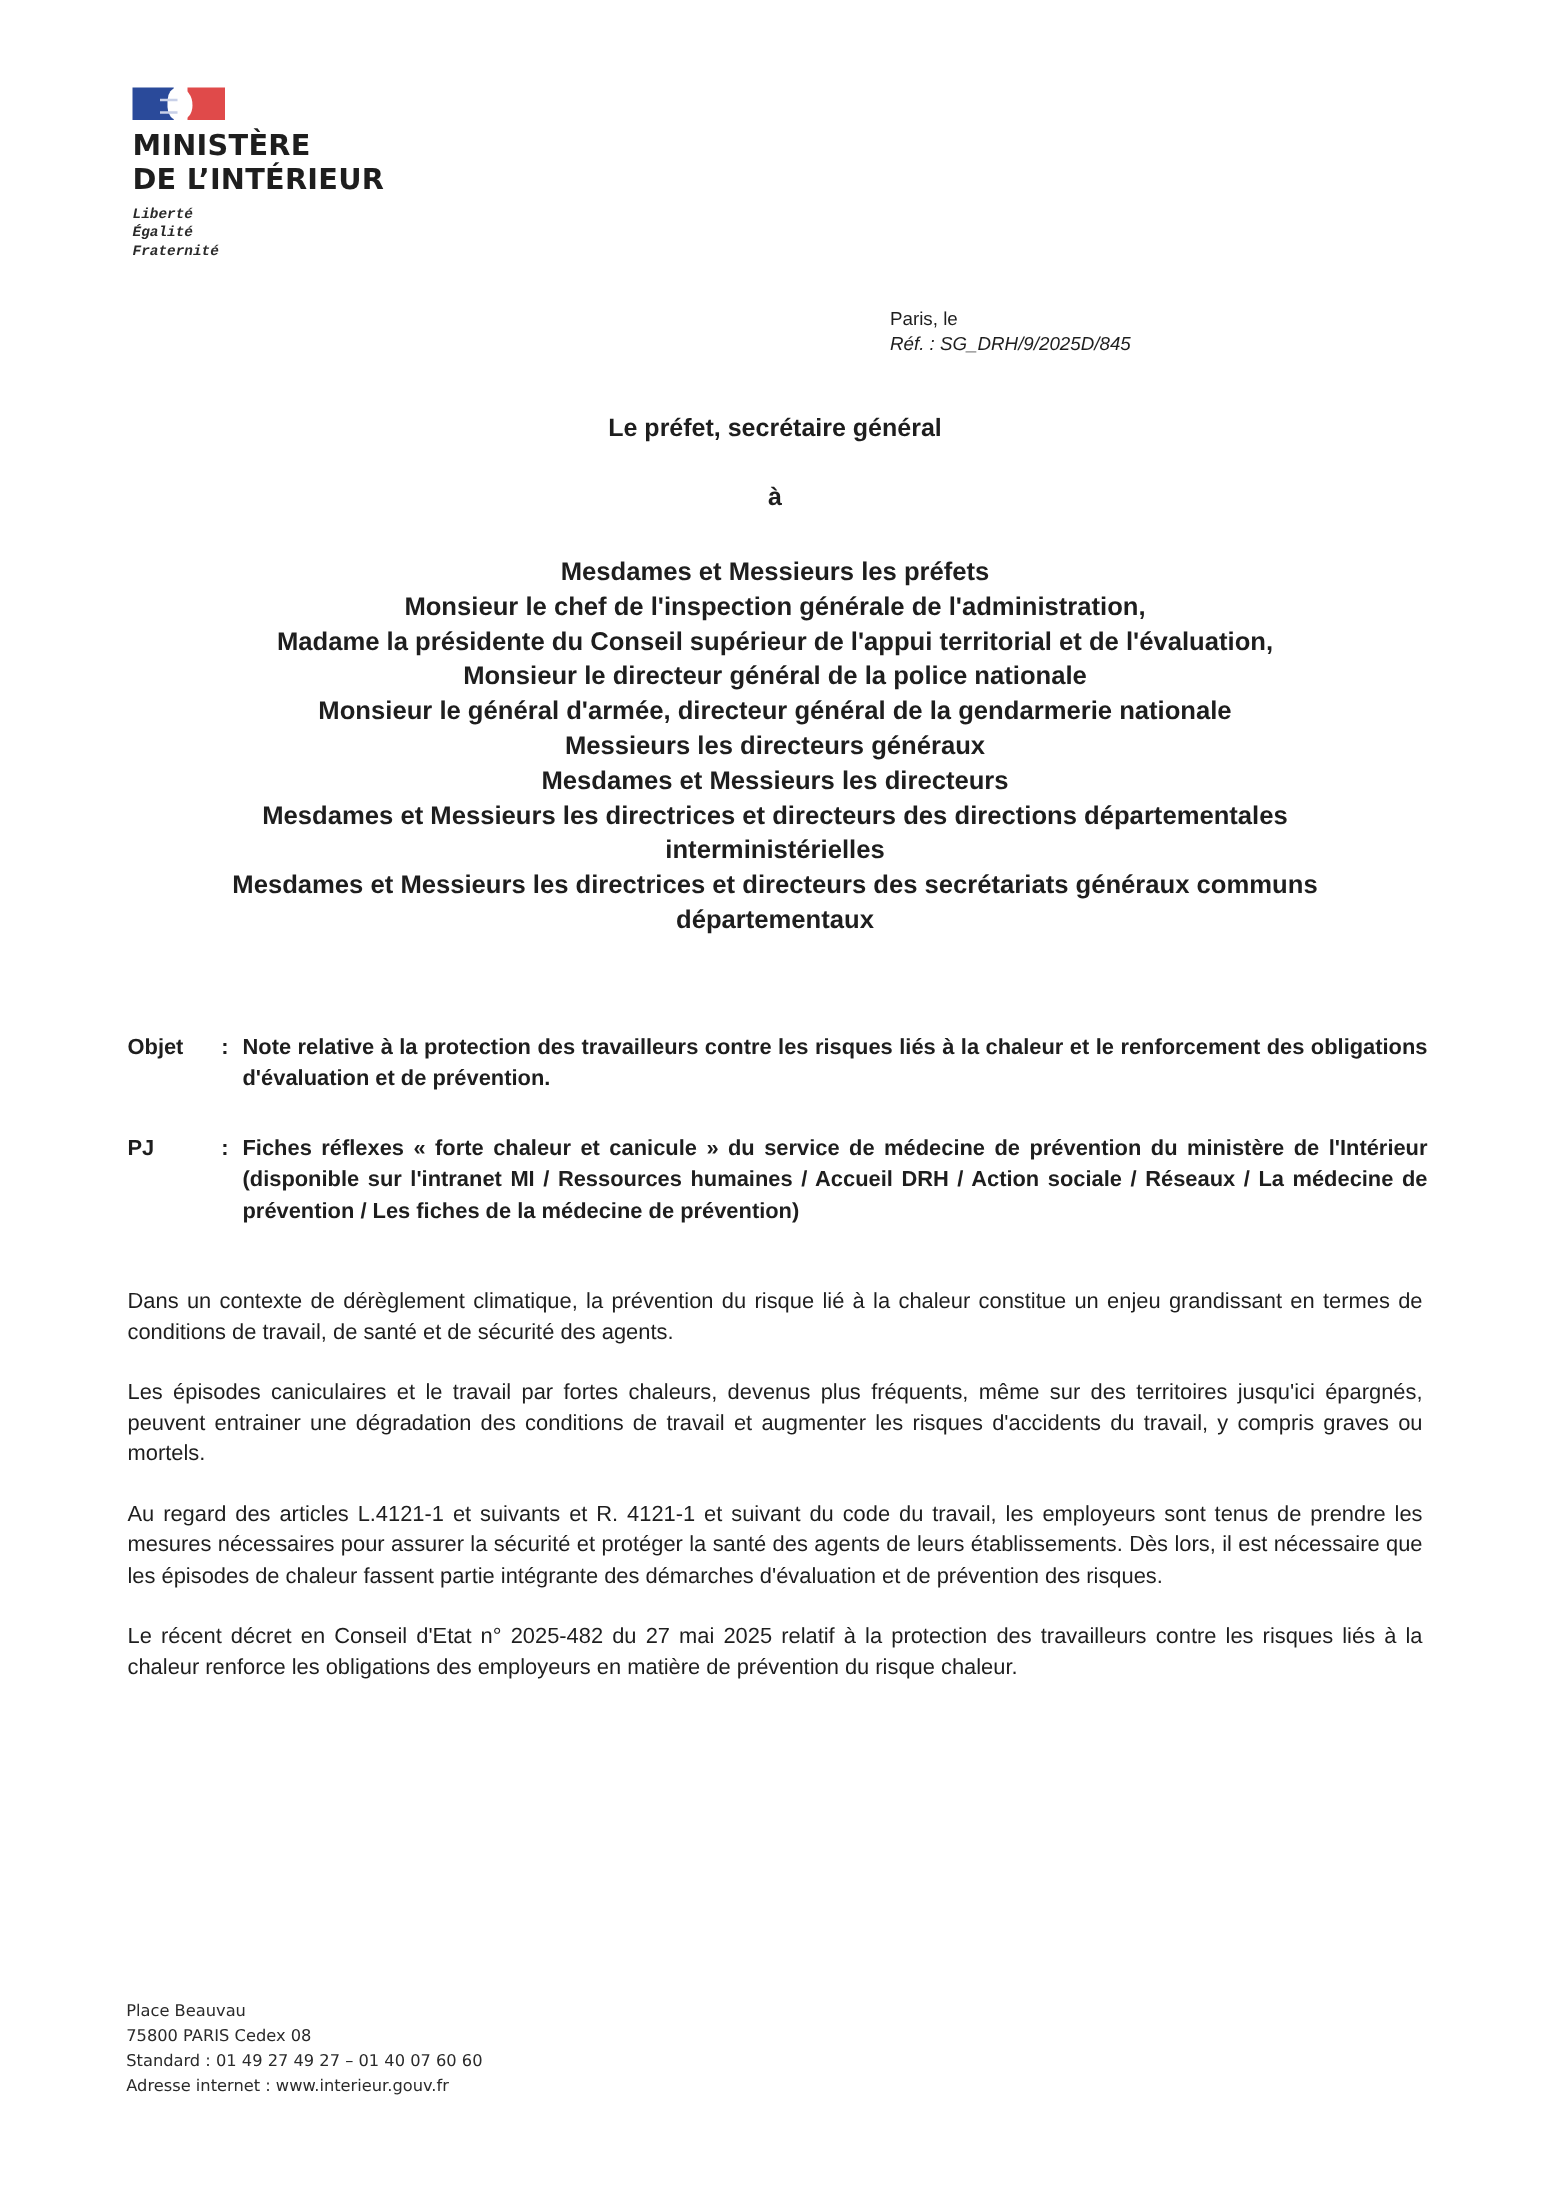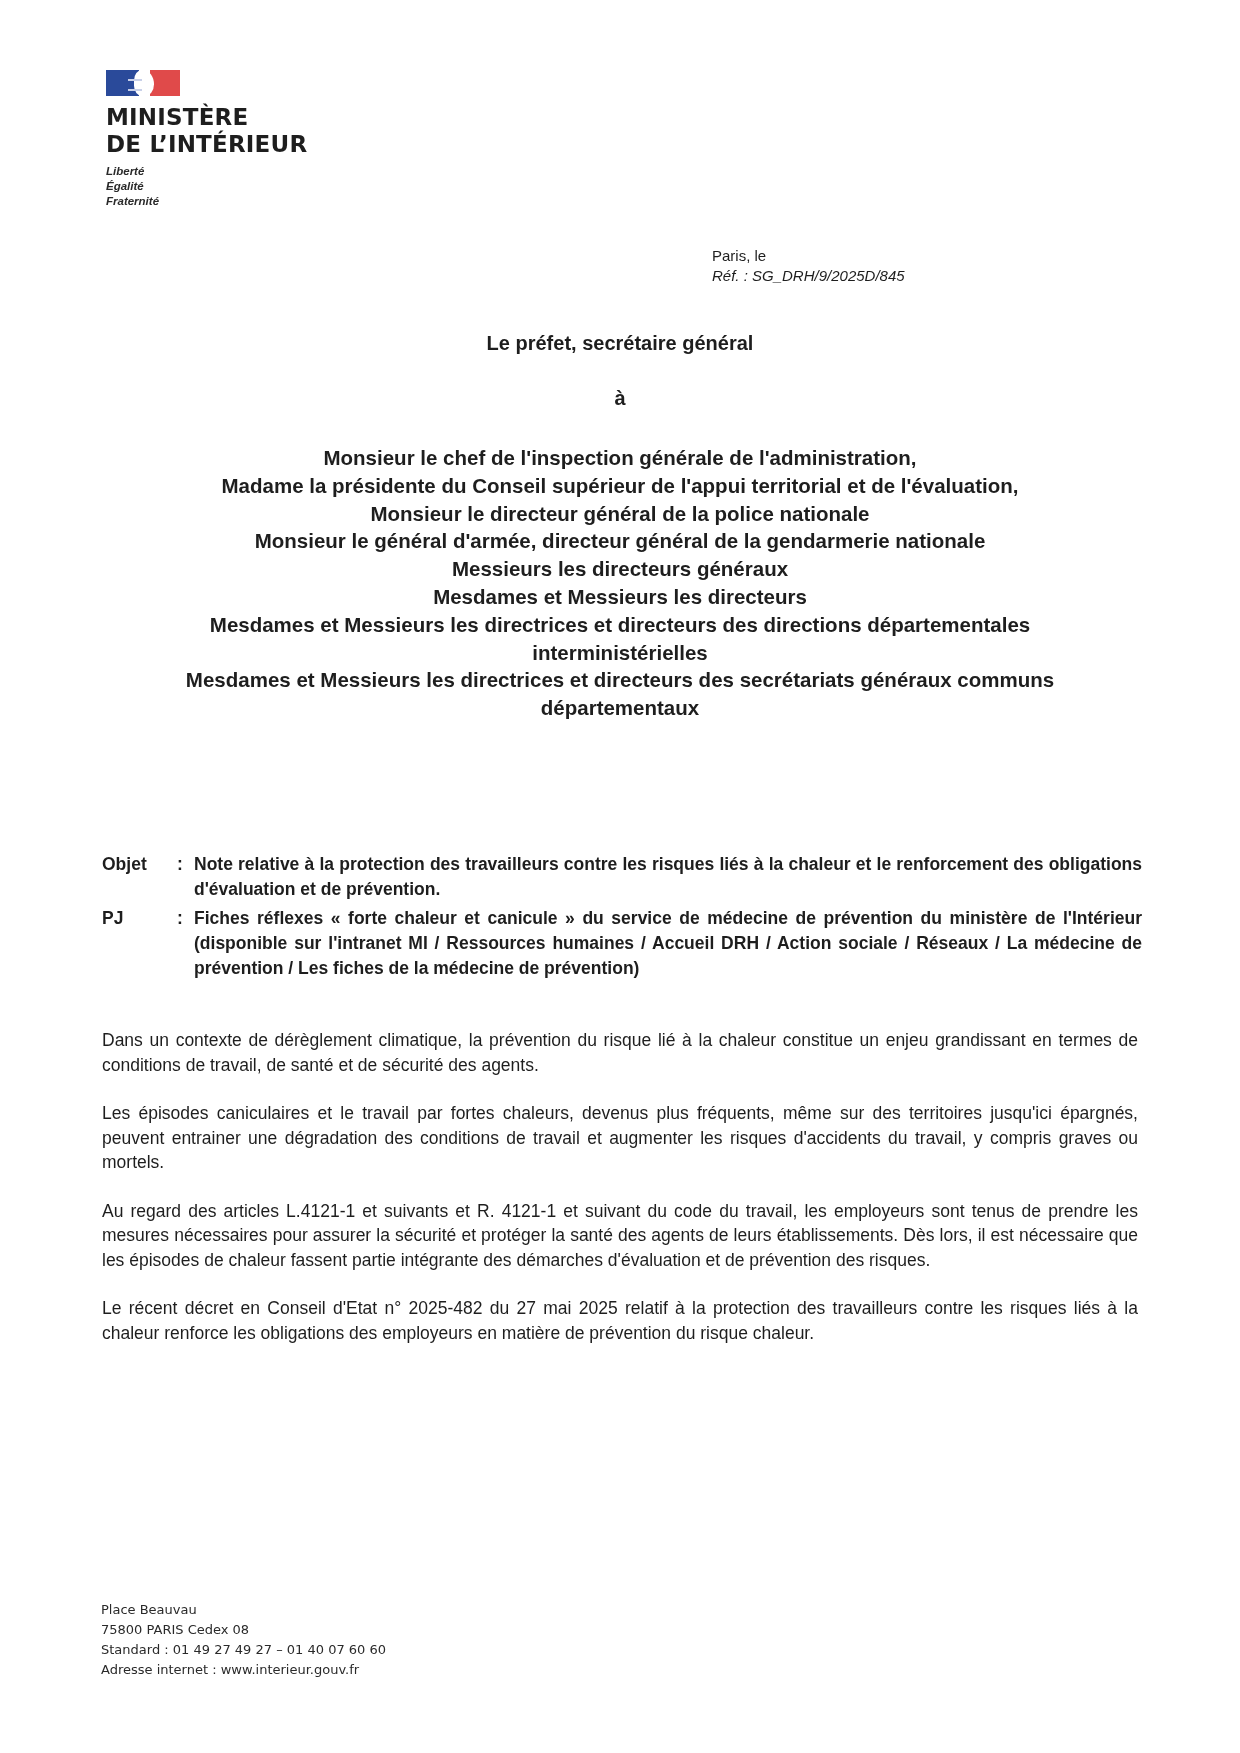--- a/index.html
+++ b/index.html
@@ -4,37 +4,37 @@
 <style>
   html, body { margin: 0; padding: 0; background: #ffffff; }
   body { width: 1240px; height: 1753px; position: relative; overflow: hidden; color: #1e1e1e; font-family: "DejaVu Sans", sans-serif; }
   .logo { position: absolute; left: 106px; top: 70px; }
   .flag { width: 74px; height: 26px; position: relative; }
   .flag .blue { position: absolute; left: 0; top: 0; width: 33px; height: 26px; background: #2a4a9a; }
   .flag .gap { position: absolute; left: 28px; top: 0; width: 20px; height: 26px; background: #fff; border-radius: 40% 55% 45% 40%; }
   .flag .red { position: absolute; left: 44px; top: 0; width: 30px; height: 26px; background: #e04a4a; }
   .flag .wing { position: absolute; left: 22px; top: 9px; width: 14px; height: 8px; border-top: 2px solid #c8d0e8; border-bottom: 2px solid #c8d0e8; }
   .ministry { margin-top: 8px; font-family: "DejaVu Sans", sans-serif; font-weight: bold; font-size: 23px; line-height: 27px; letter-spacing: 0.2px; color: #1e1e1e; }
-  .motto { margin-top: 6px; font-family: Liberation Sans, sans-serif; font-style: italic; font-weight: bold; font-size: 11.5px; line-height: 15px; color: #2a2a2a; }
+  .motto { margin-top: 6px; font-family: Liberation Mono, monospace; font-style: italic; font-weight: bold; font-size: 11.5px; line-height: 15px; color: #2a2a2a; }
 
   .dateblock { position: absolute; left: 712px; top: 246px; font-family: "Liberation Sans", sans-serif; font-size: 15px; line-height: 20px; }
   .dateblock .ref { font-style: italic; }
 
   .centered { position: absolute; left: 100px; width: 1040px; text-align: center; font-family: Liberation Sans, sans-serif; font-weight: bold; color: #1e1e1e; }
   .sender { top: 332px; font-size: 20px; }
   .a { top: 387px; font-size: 20px; }
   .recipients { top: 444px; font-size: 20.5px; line-height: 27.8px; }
   .recipients div { white-space: nowrap; }
 
   .meta { position: absolute; left: 102px; width: 1040px; font-family: "Liberation Sans", sans-serif; font-weight: bold; font-size: 17.5px; line-height: 25px; color: #1e1e1e; }
   .meta .row { display: flex; }
   .meta .lbl { width: 75px; flex: none; }
   .meta .colon { width: 17px; flex: none; }
   .meta .txt { flex: 1; text-align: justify; }
-  .obj { top: 852px; }
+  .obj { top: 825px; }
   .pj { top: 906px; }
 
   .body { position: absolute; left: 102px; width: 1036px; top: 1028px; font-family: "Liberation Sans", sans-serif; font-size: 17.5px; line-height: 24.5px; color: #1e1e1e; }
   .body p { margin: 0 0 24px 0; text-align: justify; }
 
   .footer { position: absolute; left: 101px; top: 1600px; font-family: "DejaVu Sans", sans-serif; font-size: 13px; line-height: 20px; color: #2a2a2a; }
 </style>
 </head>
 <body>
 
@@ -58,20 +58,21 @@
 
 <div class="dateblock">
   <div>Paris, le</div>
   <div class="ref">Réf. : SG_DRH/9/2025D/845</div>
 </div>
 
 <div class="centered sender">Le préfet, secrétaire général</div>
 <div class="centered a">à</div>
 
 <div class="centered recipients">
+  <div>Mesdames et Messieurs les préfets</div>
   <div>Monsieur le chef de l'inspection générale de l'administration,</div>
   <div>Madame la présidente du Conseil supérieur de l'appui territorial et de l'évaluation,</div>
   <div>Monsieur le directeur général de la police nationale</div>
   <div>Monsieur le général d'armée, directeur général de la gendarmerie nationale</div>
   <div>Messieurs les directeurs généraux</div>
   <div>Mesdames et Messieurs les directeurs</div>
   <div>Mesdames et Messieurs les directrices et directeurs des directions départementales</div>
   <div>interministérielles</div>
   <div>Mesdames et Messieurs les directrices et directeurs des secrétariats généraux communs</div>
   <div>départementaux</div>

